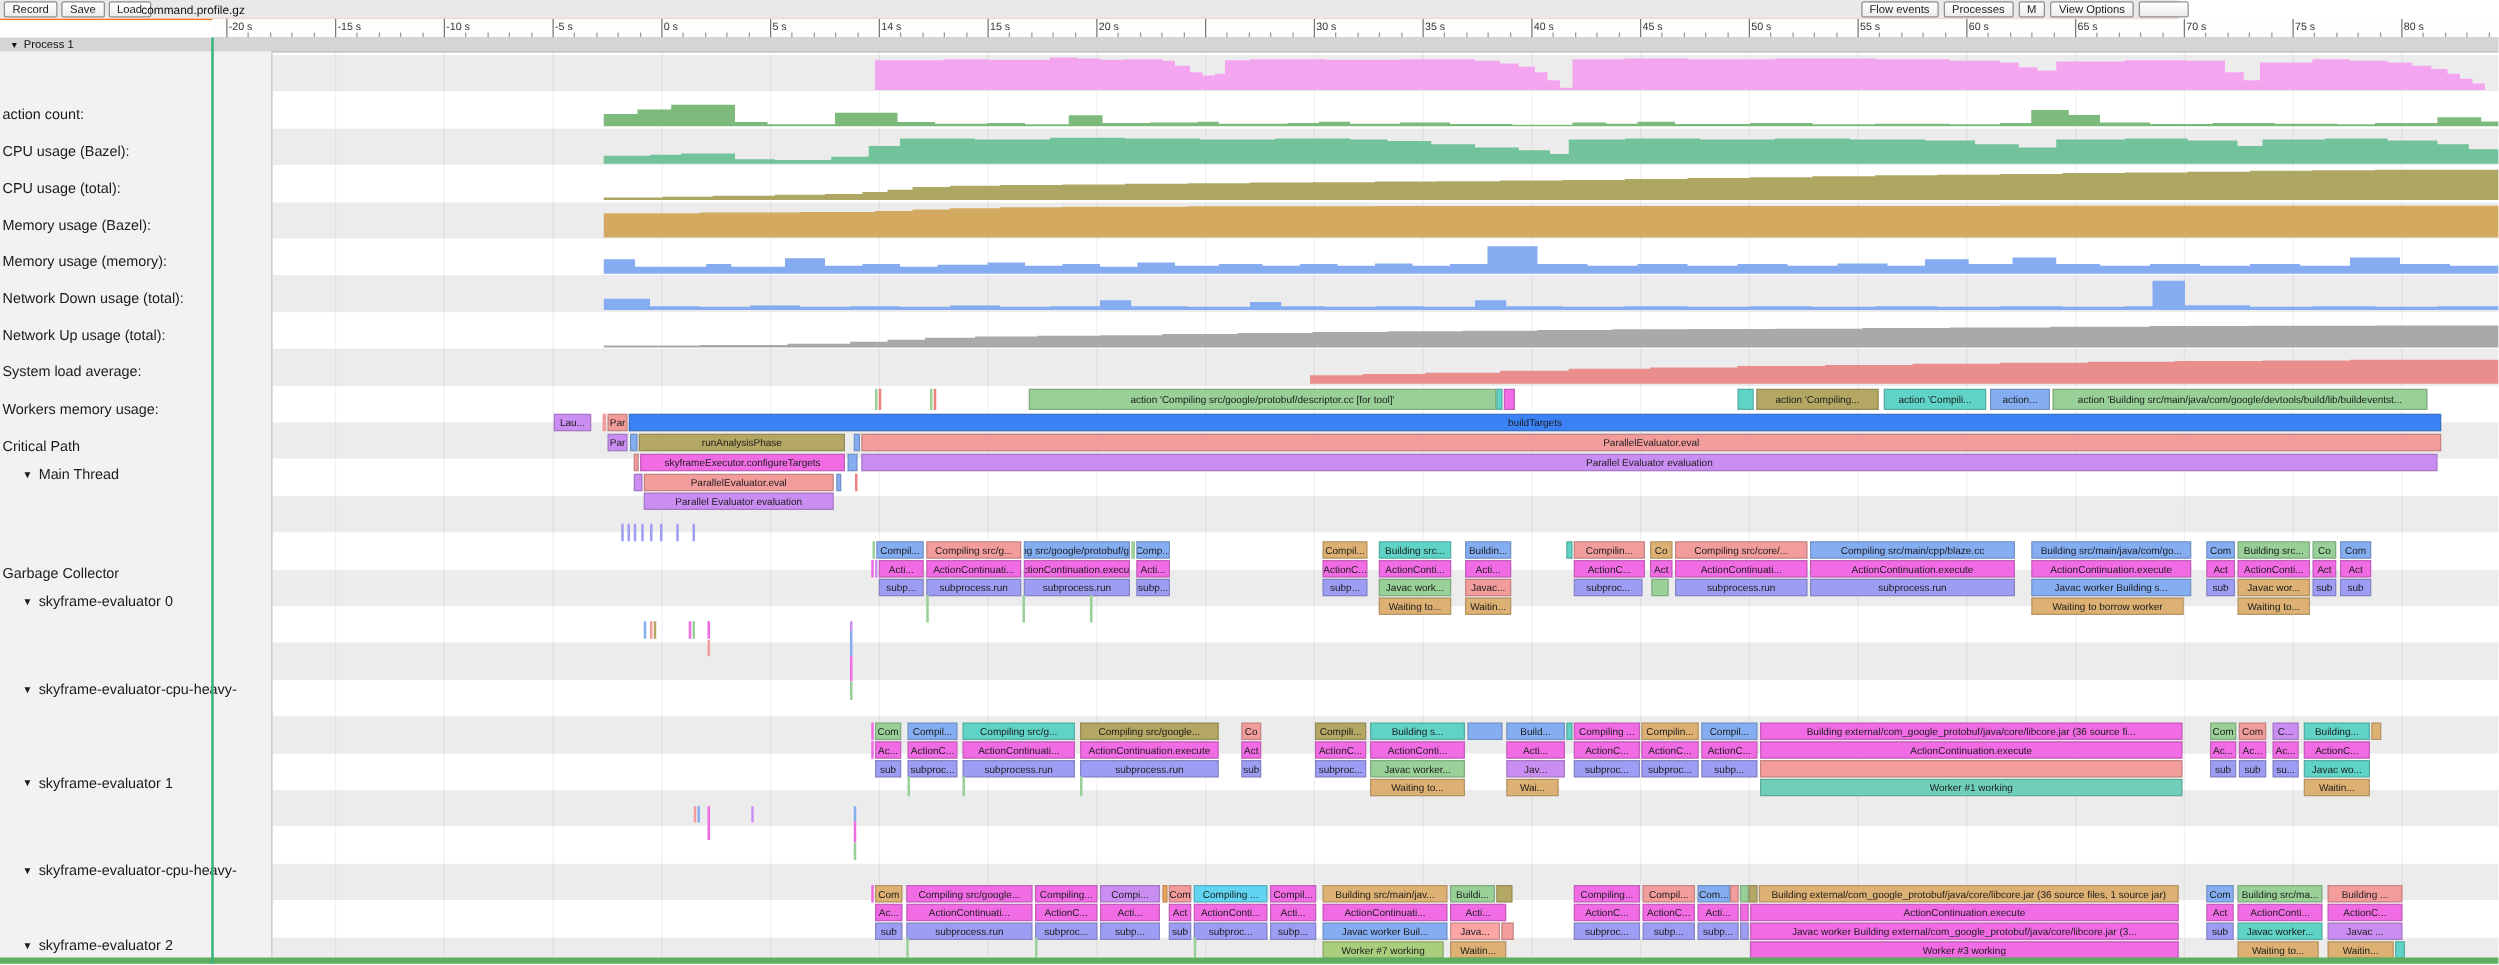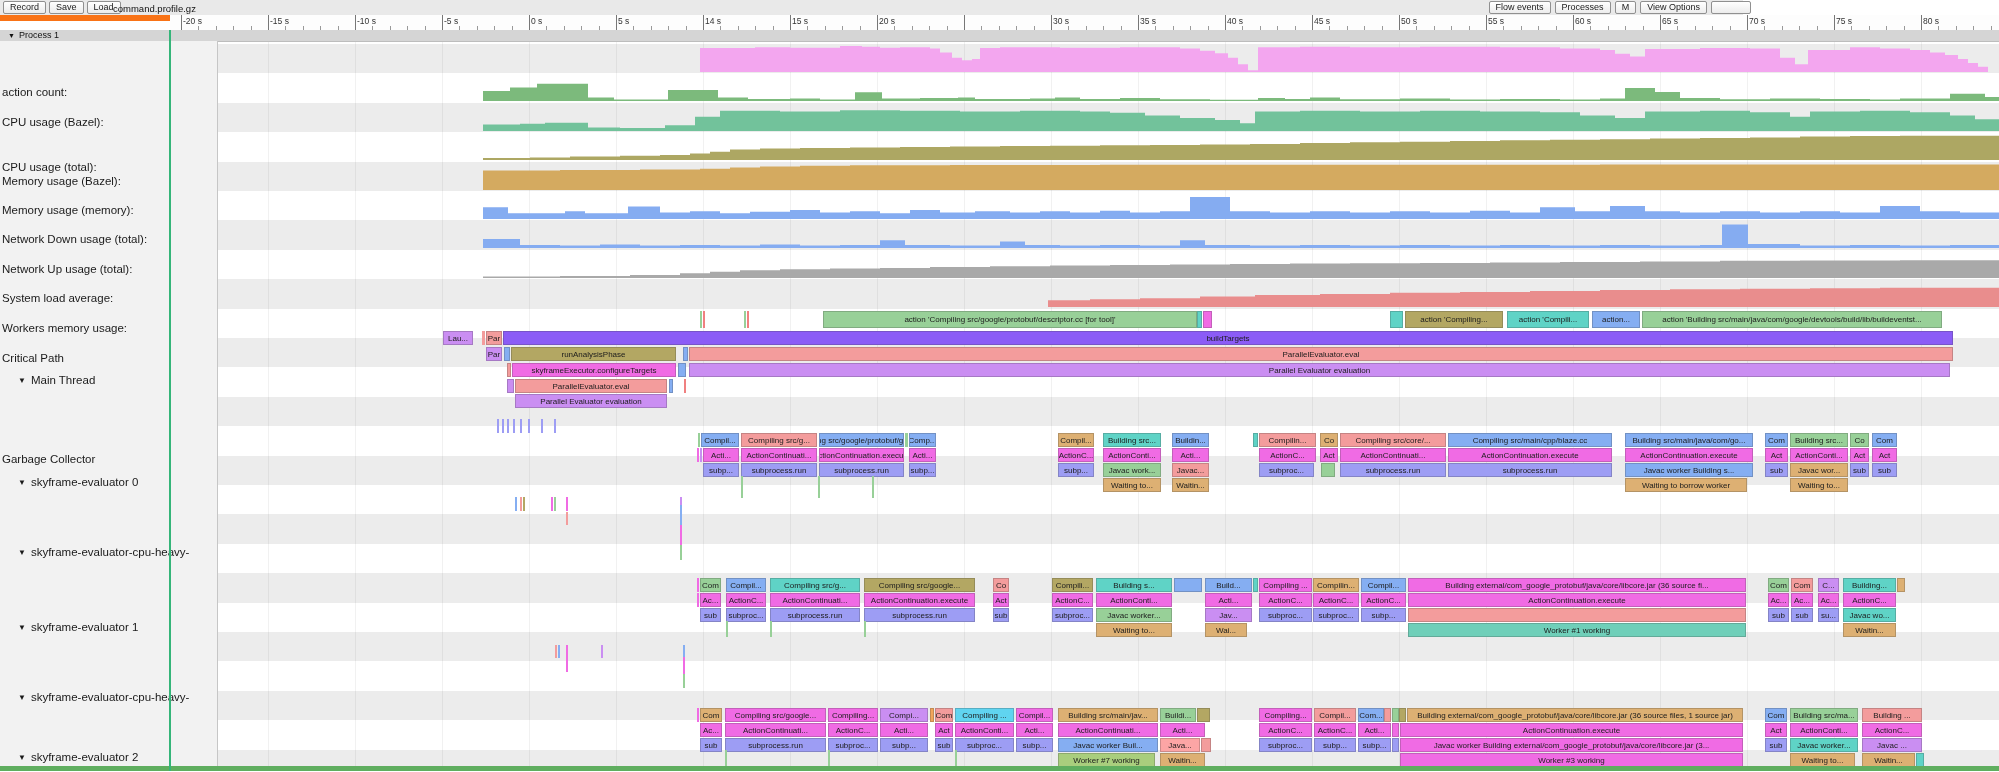--- a/index.html
+++ b/index.html
@@ -1,19 +1,19 @@
 <!DOCTYPE html>
 <html><head>
 <meta charset="utf-8">
 <style>
   html,body{margin:0;padding:0;background:#fff;}
   #app{position:relative;width:1999px;height:772px;overflow:hidden;
        font-family:"Liberation Sans",sans-serif;background:#fff;}
   
-  #toolbar{position:absolute;left:0;top:0;width:1743px;height:15px;border-bottom:6px solid #f97316;}
+  #toolbar{position:absolute;left:0;top:0;width:1743px;height:15px;border-bottom:1px solid #f97316;}
   #tb-left{position:absolute;left:3px;top:1px;display:flex;gap:3px;}
   #tb-right{position:absolute;right:36px;top:1px;display:flex;gap:4px;}
   .btn{background:linear-gradient(#ffffff,#ececec);border:1px solid #909090;border-radius:2px;
        font-family:"Liberation Sans",sans-serif;font-size:9px;color:#222;height:13px;line-height:11px;
        padding:0 6px;cursor:pointer;}
   #filename{position:absolute;left:113px;top:3px;font-size:9.5px;color:#111;}
   #stub-btn{position:absolute;right:-8px;top:1px;width:40px;}
   
   #ruler{position:absolute;left:170px;top:15px;width:1829px;height:15px;background:#fdfdfd;
          border-bottom:1px solid #aaa;overflow:hidden;}
@@ -116,21 +116,21 @@
         <div class="slice" style="left: 1197px; top: 311px; width: 5px; height: 17px; background: rgb(95, 211, 198);"></div>
         <div class="slice" style="left: 1203px; top: 311px; width: 9px; height: 17px; background: rgb(240, 107, 228);"></div>
         <div class="slice" style="left: 1390px; top: 311px; width: 13px; height: 17px; background: rgb(95, 211, 198);"></div>
         <div class="slice" style="left: 1405px; top: 311px; width: 98px; height: 17px; background: rgb(179, 167, 99);">action 'Compiling...</div>
         <div class="slice" style="left: 1507px; top: 311px; width: 82px; height: 17px; background: rgb(95, 211, 198);">action 'Compili...</div>
         <div class="slice" style="left: 1592px; top: 311px; width: 48px; height: 17px; background: rgb(133, 174, 242);">action...</div>
         <div class="slice" style="left: 1642px; top: 311px; width: 300px; height: 17px; background: rgb(152, 208, 152);">action 'Building src/main/java/com/google/devtools/build/lib/buildeventst...</div>
         <div class="slice" style="left: 443px; top: 331px; width: 30px; height: 14px; background: rgb(202, 142, 242);">Lau...</div>
         <div class="slice nob" style="left: 482px; top: 331px; width: 3px; height: 14px; background: rgb(243, 156, 156);"></div>
         <div class="slice" style="left: 486px; top: 331px; width: 16px; height: 14px; background: rgb(243, 156, 156);">Par</div>
-        <div class="slice" style="left: 503px; top: 331px; width: 1450px; height: 14px; background: #8b5cf6;">buildTargets</div>
+        <div class="slice" style="left: 503px; top: 331px; width: 1450px; height: 14px; background: #3b82f6;">buildTargets</div>
         <div class="slice" style="left: 486px; top: 347px; width: 16px; height: 14px; background: rgb(202, 142, 242);">Par</div>
         <div class="slice" style="left: 504px; top: 347px; width: 6px; height: 14px; background: rgb(133, 174, 242);"></div>
         <div class="slice" style="left: 511px; top: 347px; width: 165px; height: 14px; background: rgb(179, 167, 99);">runAnalysisPhase</div>
         <div class="slice" style="left: 683px; top: 347px; width: 5px; height: 14px; background: rgb(133, 174, 242);"></div>
         <div class="slice" style="left: 689px; top: 347px; width: 1264px; height: 14px; background: rgb(243, 156, 156);">ParallelEvaluator.eval</div>
         <div class="slice" style="left: 507px; top: 363px; width: 4px; height: 14px; background: rgb(243, 156, 156);"></div>
         <div class="slice" style="left: 512px; top: 363px; width: 164px; height: 14px; background: rgb(240, 107, 228);">skyframeExecutor.configureTargets</div>
         <div class="slice" style="left: 678px; top: 363px; width: 8px; height: 14px; background: rgb(133, 174, 242);"></div>
         <div class="slice" style="left: 689px; top: 363px; width: 1261px; height: 14px; background: rgb(202, 142, 242);">Parallel Evaluator evaluation</div>
         <div class="slice" style="left: 507px; top: 379px; width: 7px; height: 14px; background: rgb(202, 142, 242);"></div>
@@ -347,21 +347,21 @@
         <div class="mark" style="left: 726px; top: 621px; width: 2px; height: 16px; background: rgb(152, 208, 152);"></div>
         <div class="mark" style="left: 770px; top: 621px; width: 2px; height: 16px; background: rgb(152, 208, 152);"></div>
         <div class="mark" style="left: 864px; top: 621px; width: 2px; height: 16px; background: rgb(152, 208, 152);"></div>
         <div class="mark" style="left: 725px; top: 750px; width: 2px; height: 16px; background: rgb(152, 208, 152);"></div>
         <div class="mark" style="left: 828px; top: 750px; width: 2px; height: 16px; background: rgb(152, 208, 152);"></div>
         <div class="mark" style="left: 955px; top: 750px; width: 2px; height: 16px; background: rgb(152, 208, 152);"></div>
       </div>
     <div id="panel" style="background: rgb(242, 242, 242);">
         <div class="tracklabel" style="top: 45px;"><span>action count:</span></div>
         <div class="tracklabel" style="top: 75px;"><span>CPU usage (Bazel):</span></div>
-        <div class="tracklabel" style="top: 120px; text-align: center;"><span>CPU usage (total):</span></div>
+        <div class="tracklabel" style="top: 104px; text-align: center;"><span>CPU usage (total):</span></div>
         <div class="tracklabel" style="top: 134px;"><span>Memory usage (Bazel):</span></div>
         <div class="tracklabel" style="top: 163px;"><span>Memory usage (memory):</span></div>
         <div class="tracklabel" style="top: 192px;"><span>Network Down usage (total):</span></div>
         <div class="tracklabel" style="top: 222px;"><span>Network Up usage (total):</span></div>
         <div class="tracklabel" style="top: 251px;"><span>System load average:</span></div>
         <div class="tracklabel" style="top: 281px;"><span>Workers memory usage:</span></div>
         <div class="tracklabel" style="top: 311px;"><span>Critical Path</span></div>
         <div class="tracklabel" style="top: 333px;"><span class="arr">▼</span><span>Main Thread</span></div>
         <div class="tracklabel" style="top: 412px;"><span>Garbage Collector</span></div>
         <div class="tracklabel" style="top: 435px;"><span class="arr">▼</span><span>skyframe-evaluator 0</span></div>

